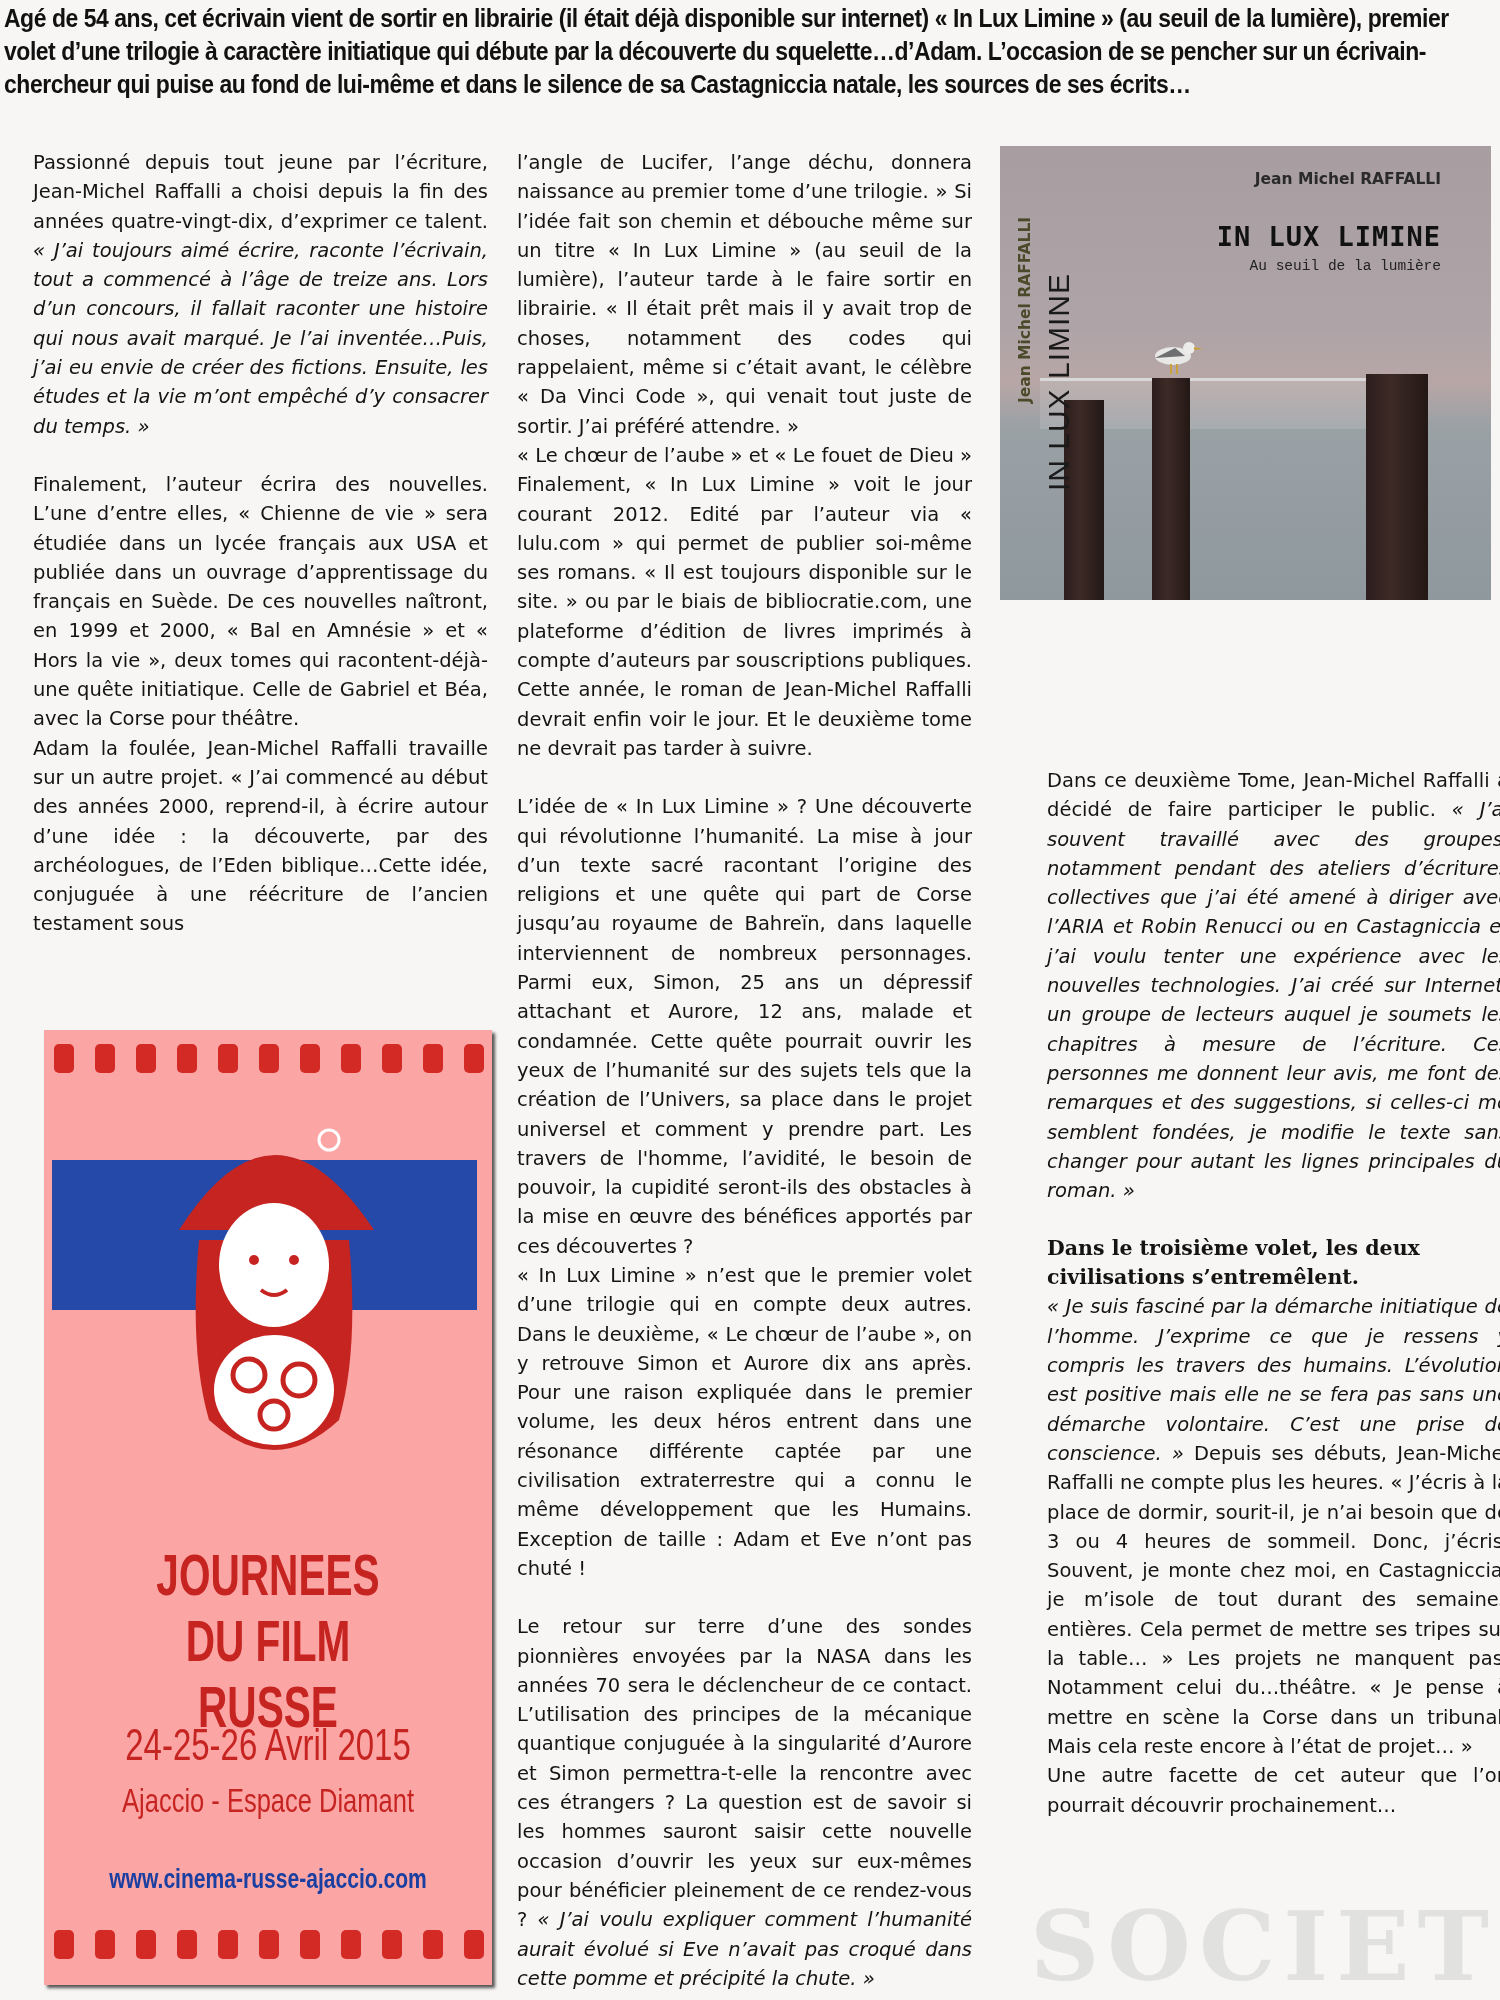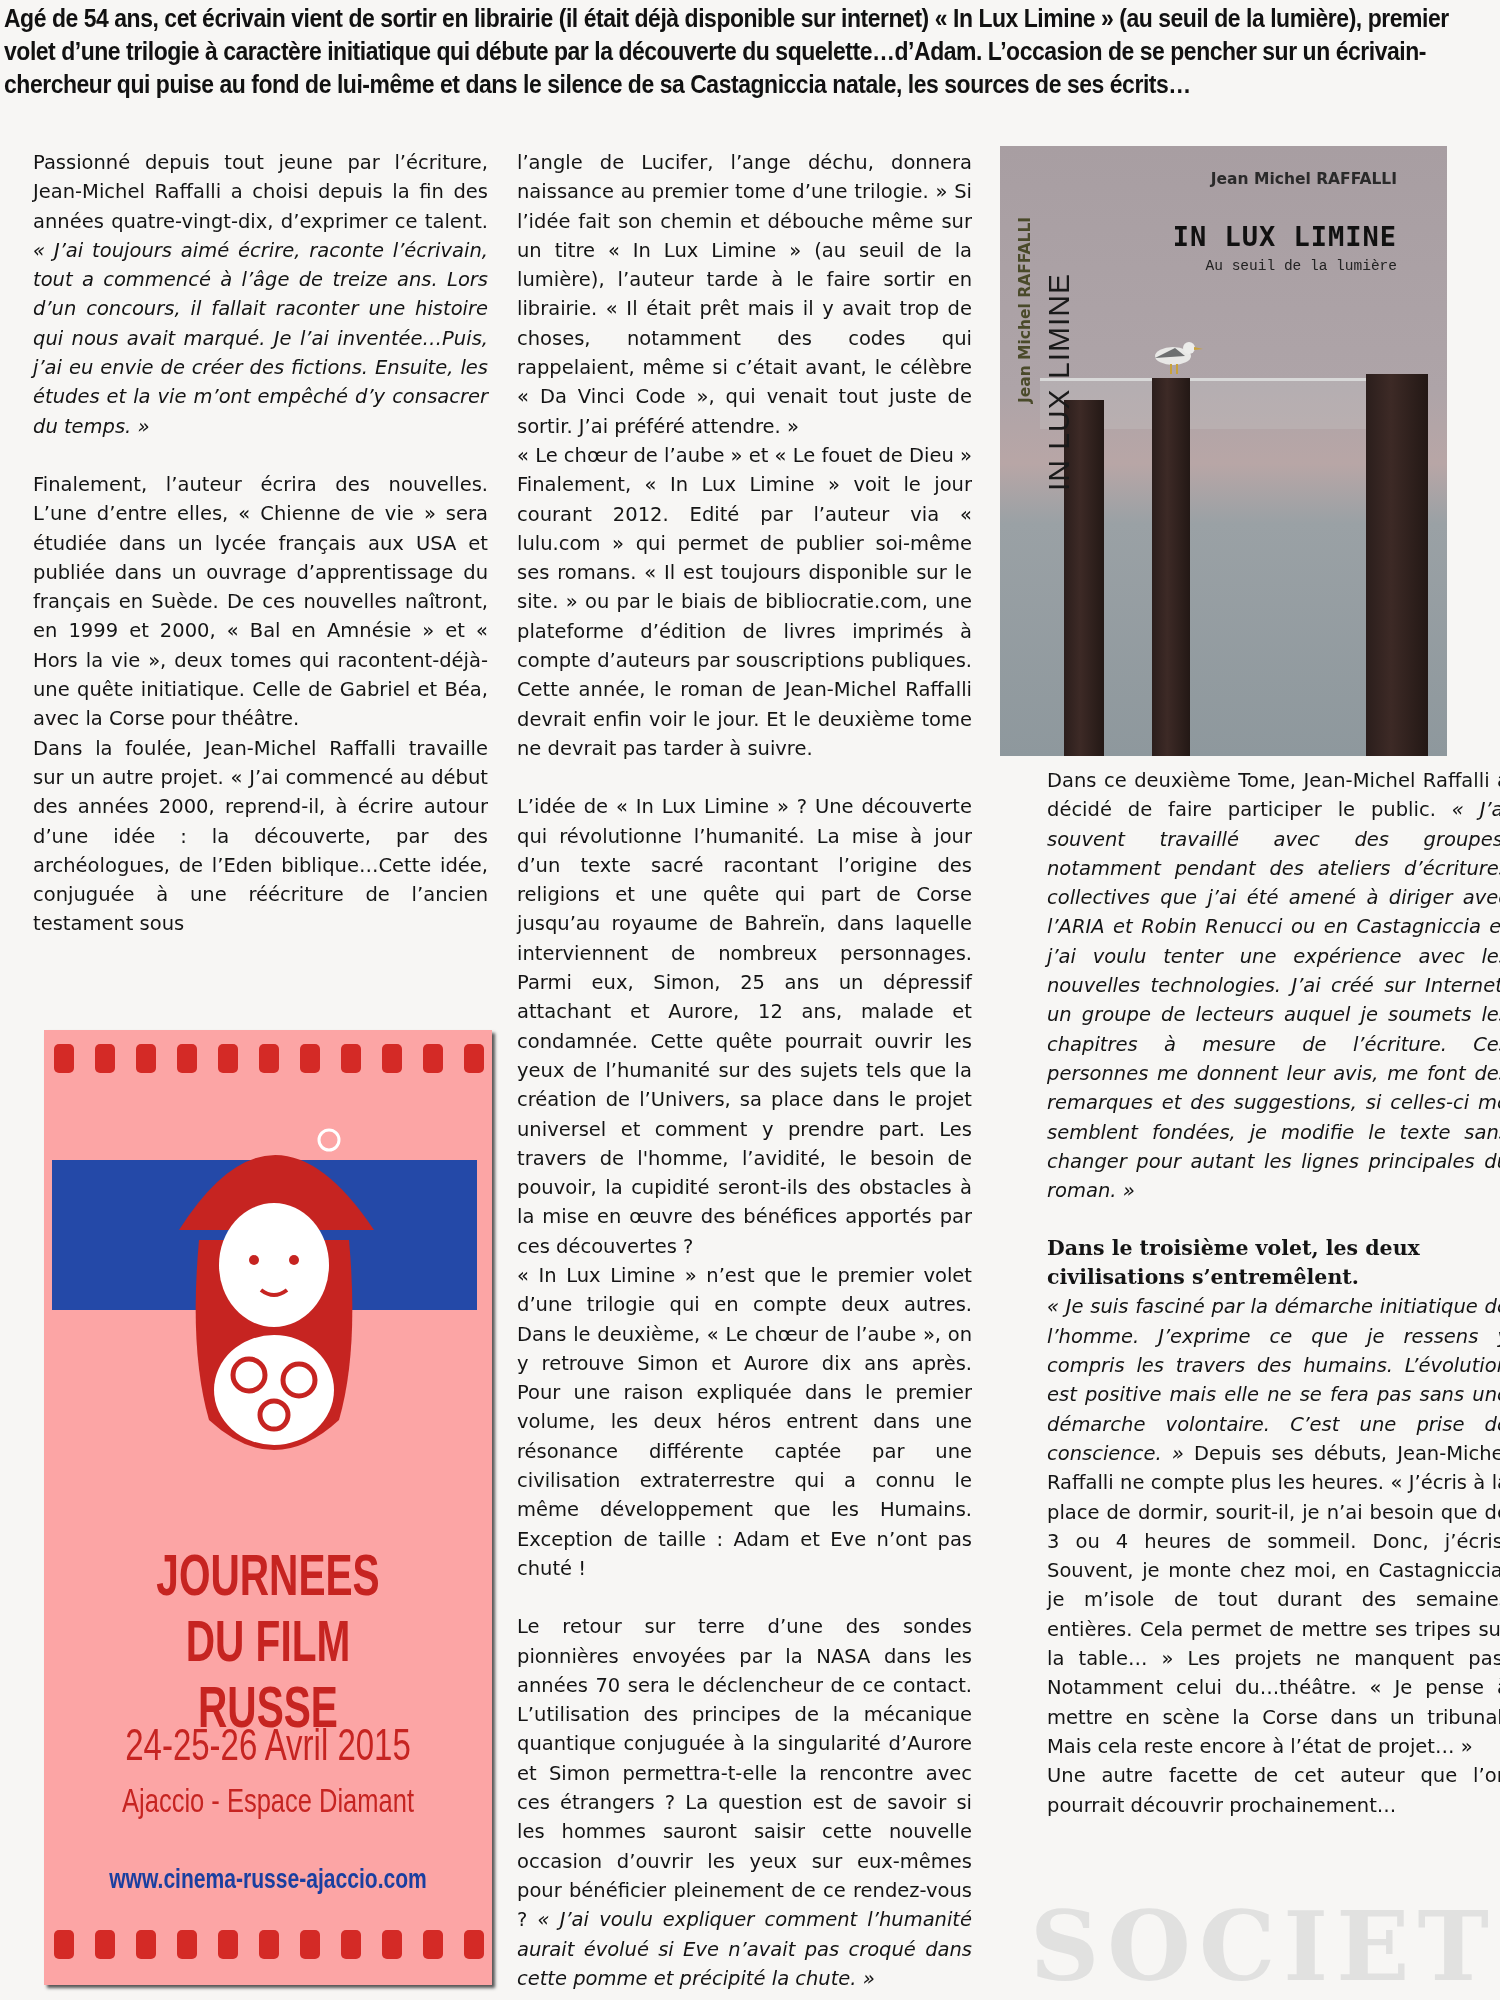--- a/index.html
+++ b/index.html
@@ -25,23 +25,24 @@
   .col1 { left:33px; top:148px; width:455px; }
   .col2 { left:517px; top:148px; width:455px; }
   .col3 { left:1003px; top:766px; width:462px;margin-left:44px; }
   em { font-style:italic; }
   .subhead {
     font-family:"DejaVu Serif", serif; font-weight:bold;
     font-size:20.5px; line-height:29px; text-align:left; margin:0;
   }
   
   .cover {
-    position:absolute; left:1000px; top:146px; width:447px; height:610px;
+    position:absolute; left:1000px; top:146px; width:447px; height:454px;
     background:linear-gradient(180deg,#a89ea2 0%,#aea4a8 40%,#b8a6a6 52%,#9aa1a5 62%,#8e989d 100%);
     overflow:hidden;
+    padding-left:44px;
   }
   .cover .author {
     position:absolute; right:50px; top:24px; font-size:15.5px; font-weight:bold; color:#2a2a2a;
   }
   .cover .title {
     position:absolute; right:50px; top:75px; font-size:27px; font-weight:bold; color:#111; letter-spacing:1px;
     font-family:"DejaVu Sans Mono", monospace;
   }
   .cover .subtitle {
     position:absolute; right:50px; top:112px; font-size:14.5px; color:#222;font-family:Liberation Mono, monospace;
@@ -83,21 +84,21 @@
 </style>
 </head>
 <body>
 
 <div class="lede">Agé de 54 ans, cet écrivain vient de sortir en librairie (il était déjà disponible sur internet) « In Lux Limine » (au seuil de la lumière), premier volet d’une trilogie à caractère initiatique qui débute par la découverte du squelette…d’Adam. L’occasion de se pencher sur un écrivain-chercheur qui puise au fond de lui-même et dans le silence de sa Castagniccia natale, les sources de ses écrits…</div>
 
 <div class="col col1">
   <p><span>Passionné depuis tout jeune par l’écriture, Jean-Michel Raffalli a choisi depuis la fin des années quatre-vingt-dix, d’exprimer ce talent. </span><em>« J’ai toujours aimé écrire, raconte l’écrivain, tout a commencé à l’âge de treize ans. Lors d’un concours, il fallait raconter une histoire qui nous avait marqué. Je l’ai inventée…Puis, j’ai eu envie de créer des fictions. Ensuite, les études et la vie m’ont empêché d’y consacrer du temps. »</em></p>
   <div class="gap"></div>
   <p>Finalement, l’auteur écrira des nouvelles. L’une d’entre elles, « Chienne de vie » sera étudiée dans un lycée français aux USA et publiée dans un ouvrage d’apprentissage du français en Suède. De ces nouvelles naîtront, en 1999 et 2000, « Bal en Amnésie » et « Hors la vie », deux tomes qui racontent-déjà- une quête initiatique. Celle  de Gabriel et Béa, avec la Corse pour théâtre.</p>
-  <p>Dans la foulée, Jean-Michel Raffalli travaille sur un autre projet. « J’ai commencé au début des années 2000, reprend-il, à écrire autour d’une idée : la découverte, par des archéologues, de l’Eden biblique…Cette idée, conjuguée à une réécriture de l’ancien testament sous</p>
+  <p>Adam la foulée, Jean-Michel Raffalli travaille sur un autre projet. « J’ai commencé au début des années 2000, reprend-il, à écrire autour d’une idée : la découverte, par des archéologues, de l’Eden biblique…Cette idée, conjuguée à une réécriture de l’ancien testament sous</p>
 </div>
 
 <div class="col col2">
   <p>l’angle de Lucifer, l’ange déchu, donnera naissance au premier tome d’une trilogie. » Si l’idée fait son chemin et débouche même sur un titre « In Lux Limine » (au seuil de la lumière), l’auteur tarde à le faire sortir en librairie. « Il était prêt mais il y avait trop de choses, notamment des codes qui rappelaient, même si c’était avant, le célèbre « Da Vinci Code », qui venait tout juste de sortir. J’ai préféré attendre. »</p>
   <p>« Le chœur de l’aube » et « Le fouet de Dieu » Finalement, « In Lux Limine » voit le jour courant 2012. Edité par l’auteur via « lulu.com » qui permet de publier soi-même ses romans. « Il est toujours disponible sur le site. » ou par le biais de bibliocratie.com, une plateforme d’édition de livres imprimés à compte d’auteurs par souscriptions publiques. Cette année, le roman de Jean-Michel Raffalli devrait enfin voir le jour. Et le deuxième tome ne devrait pas tarder à suivre.</p>
   <div class="gap"></div>
   <p>L’idée de « In Lux Limine » ? Une  découverte qui révolutionne l’humanité. La mise à jour d’un texte sacré racontant l’origine des religions et une quête qui part de Corse jusqu’au royaume de Bahreïn,  dans laquelle interviennent de nombreux personnages. Parmi eux, Simon, 25 ans un dépressif attachant et Aurore, 12 ans, malade et condamnée. Cette quête pourrait ouvrir les yeux de l’humanité sur des sujets tels que la création de l’Univers, sa place dans le projet universel et comment y prendre part. Les travers de l'homme, l’avidité, le besoin de pouvoir, la cupidité seront-ils des obstacles à la mise en œuvre des bénéfices apportés par ces découvertes ?</p>
   <p>« In Lux Limine » n’est que le premier volet d’une trilogie qui en compte deux autres. Dans le deuxième, « Le chœur de l’aube », on y retrouve Simon et Aurore dix ans après. Pour une raison expliquée dans le premier volume, les deux héros entrent dans une résonance différente captée par une civilisation extraterrestre qui a connu le même développement que les Humains. Exception de taille : Adam et Eve n’ont pas chuté !</p>
   <div class="gap"></div>
   <p><span>Le retour sur terre d’une des sondes pionnières envoyées par la NASA dans les années 70 sera le déclencheur de ce contact. L’utilisation des principes de la mécanique quantique conjuguée à la singularité d’Aurore et Simon permettra-t-elle la rencontre avec ces étrangers ? La question est de savoir si les hommes sauront saisir cette nouvelle occasion d’ouvrir les yeux sur eux-mêmes pour bénéficier pleinement de ce rendez-vous ? </span><em>« J’ai voulu expliquer comment l’humanité aurait évolué si Eve n’avait pas croqué dans cette pomme et précipité la chute. »</em></p>

